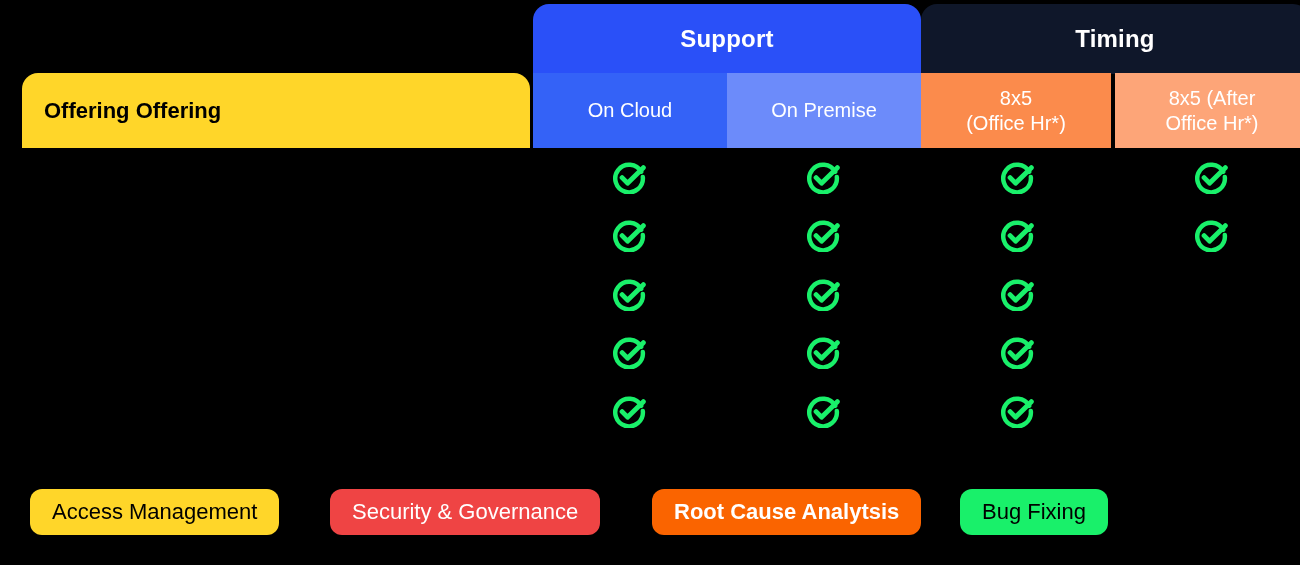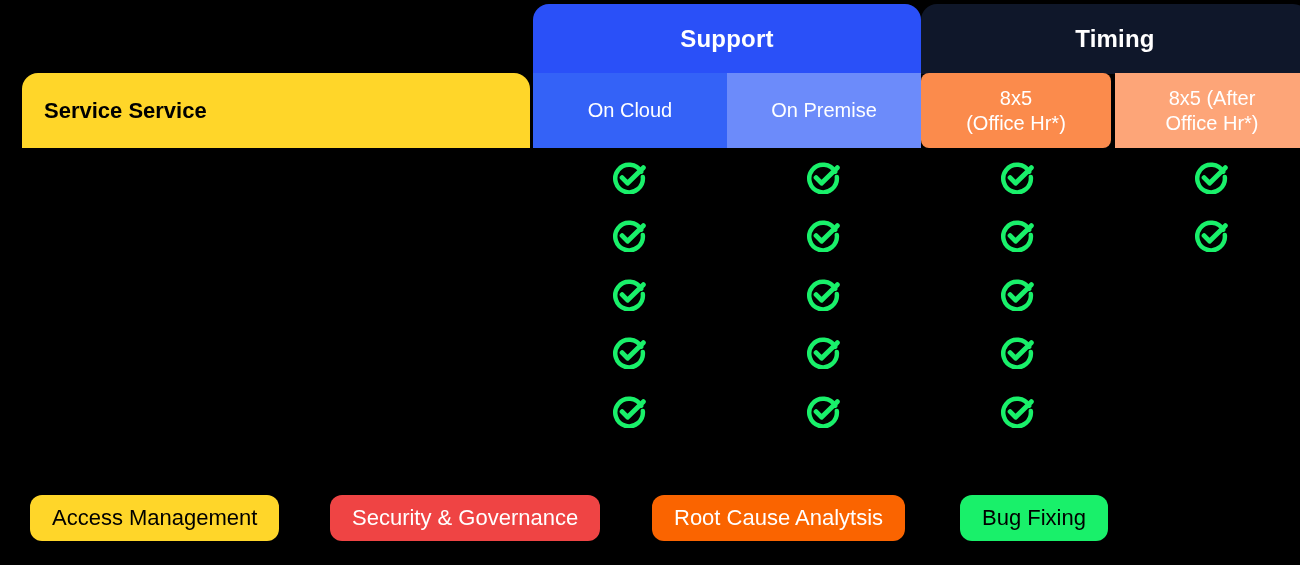--- a/index.html
+++ b/index.html
@@ -92,21 +92,21 @@
     justify-content: center;
     text-align: center;
     color: #ffffff;
     font-size: 20px;
     line-height: 1.22;
     white-space: pre-line;
   }
 
   .sub-oncloud   { left: 521px; width: 194px; background: #3462f7; }
   .sub-onpremise { left: 715px; width: 194px; background: #6c8bfa; }
-  .sub-office    { left: 909px; width: 190px; background: #fb8b4c; border-radius: 8px; }
+  .sub-office    { left: 909px; width: 190px; background: #fb8b4c; }
   .sub-after     { left: 1103px; width: 194px; background: #fda578; }
 
   
   .body-grid {
     position: absolute;
     left: 0;
     top: 148px;
     width: 1300px;
     height: 292px;
   }
@@ -147,48 +147,48 @@
   .legend {
     position: absolute;
     left: 0;
     top: 485px;
     width: 1300px;
     height: 58px;
   }
 
   .legend-pill {
     position: absolute;
-    top: 10px;
+    top: 4px;
     height: 46px;
     border-radius: 12px;
     display: flex;
     align-items: center;
     justify-content: center;
     font-size: 22px;
     padding: 16px 22px;
     white-space: nowrap;
   }
 
   .pill-0 { left: 30px;  background: #ffd629; color: #000000; }
   .pill-1 { left: 330px; background: #2a50f8; color: #ffffff; }
-  .pill-2 { left: 652px; background: #fa6400; color: #ffffff; }
+  .pill-2 { left: 652px; background: #fa6400; color: #ffffff; font-weight: bold; }
   .pill-3 { left: 952px; background: #19f06a; color: #000000; }
 </style>
 </head>
 <body>
 
 <div class="matrix">
 
   <div class="group-band">
     <div class="group-header group-support">Support</div>
     <div class="group-header group-timing">Timing</div>
   </div>
 
   <div class="sub-band">
-    <div class="rowlabel-header">Service Service</div>
+    <div class="rowlabel-header">Offering Offering</div>
     <div class="sub-header sub-oncloud">On Cloud</div>
     <div class="sub-header sub-onpremise">On Premise</div>
     <div class="sub-header sub-office">8x5
 (Office Hr*)</div>
     <div class="sub-header sub-after">8x5 (After
 Office Hr*)</div>
   </div>
 
   <div class="body-grid" id="body-grid">
       <div class="grid-row" style="top: 0px;">

